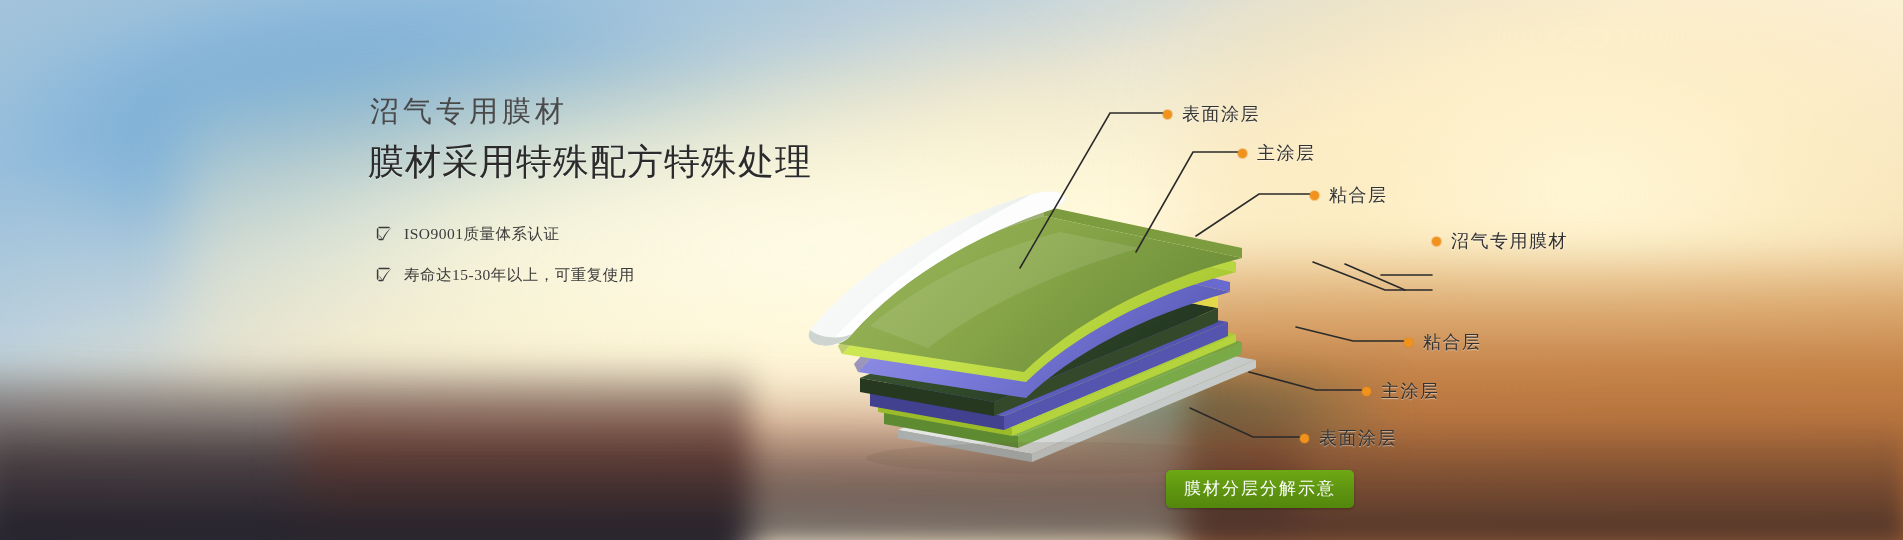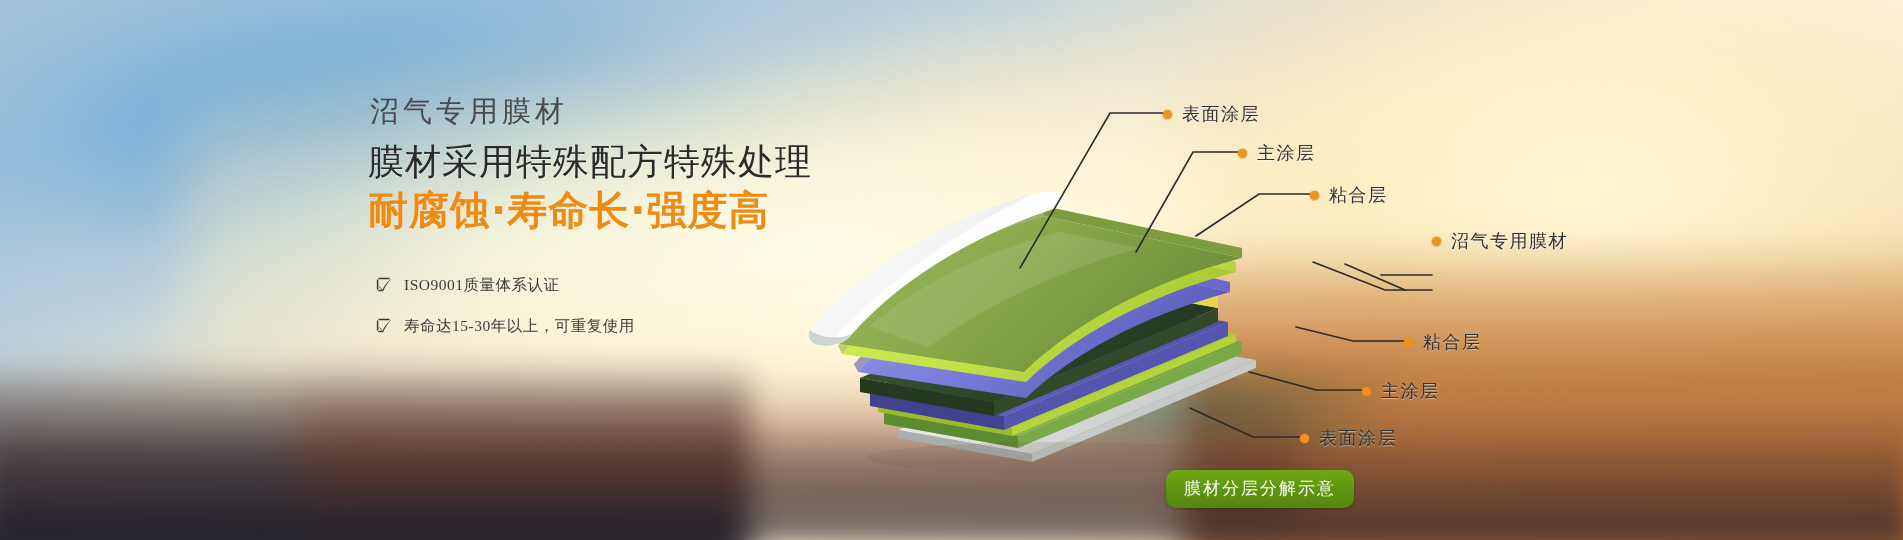--- a/index.html
+++ b/index.html
@@ -186,21 +186,21 @@
     box-shadow:0 0 0 1px rgba(220,130,20,0.35);
   }
 
   
   .badge{
     position:absolute; left:1166px; top:470px;
     z-index:8;
     background:linear-gradient(to bottom,#6fa815 0%,#5d9410 55%,#54870c 100%);
     color:#ffffff; font-size:17px; letter-spacing:2px;
     padding:7px 18px 8px 18px;
-    border-radius:10px;
+    border-radius:5px;
     box-shadow:0 1px 3px rgba(0,0,0,0.28);
   }
 </style>
 </head>
 <body>
 
 <div class="banner">
 
   <div class="bg-base"></div>
   <div class="bg-sky"></div>
@@ -208,21 +208,20 @@
   <div class="bg-sun"></div>
   <div class="bg-field-right"></div>
   <div class="bg-ridge-left"></div>
   <div class="bg-rust"></div>
   <div class="bg-teal"></div>
   <div class="bg-bottom"></div>
 
   <div class="copy">
     <p class="eyebrow">沼气专用膜材</p>
     <h1 class="head-main">膜材采用特殊配方特殊处理</h1>
-    <h2 class="head-accent">耐腐蚀·寿命长·强度高</h2>
 
     <ul class="bullets">
       <li>
         <span class="tick">
           <svg width="17" height="17" viewBox="0 0 17 17">
             <path d="M1.2 8.3 C3.6 9.0 5.2 10.6 6.4 12.9 C8.6 8.3 11.6 4.3 15.8 1.3
                      C11.9 5.3 9.0 9.6 7.0 14.6 C5.2 11.6 3.3 9.6 1.2 8.3 Z" fill="#3a3a3a"></path>
             <path d="M3.0 1.6 L13.0 1.6" stroke="#3a3a3a" stroke-width="1.5" fill="none" stroke-linecap="round"></path>
             <path d="M1.6 3.0 L1.6 12.0" stroke="#3a3a3a" stroke-width="1.5" fill="none" stroke-linecap="round"></path>
             <path d="M3.0 13.4 L6.2 13.4" stroke="#3a3a3a" stroke-width="1.5" fill="none" stroke-linecap="round"></path>

